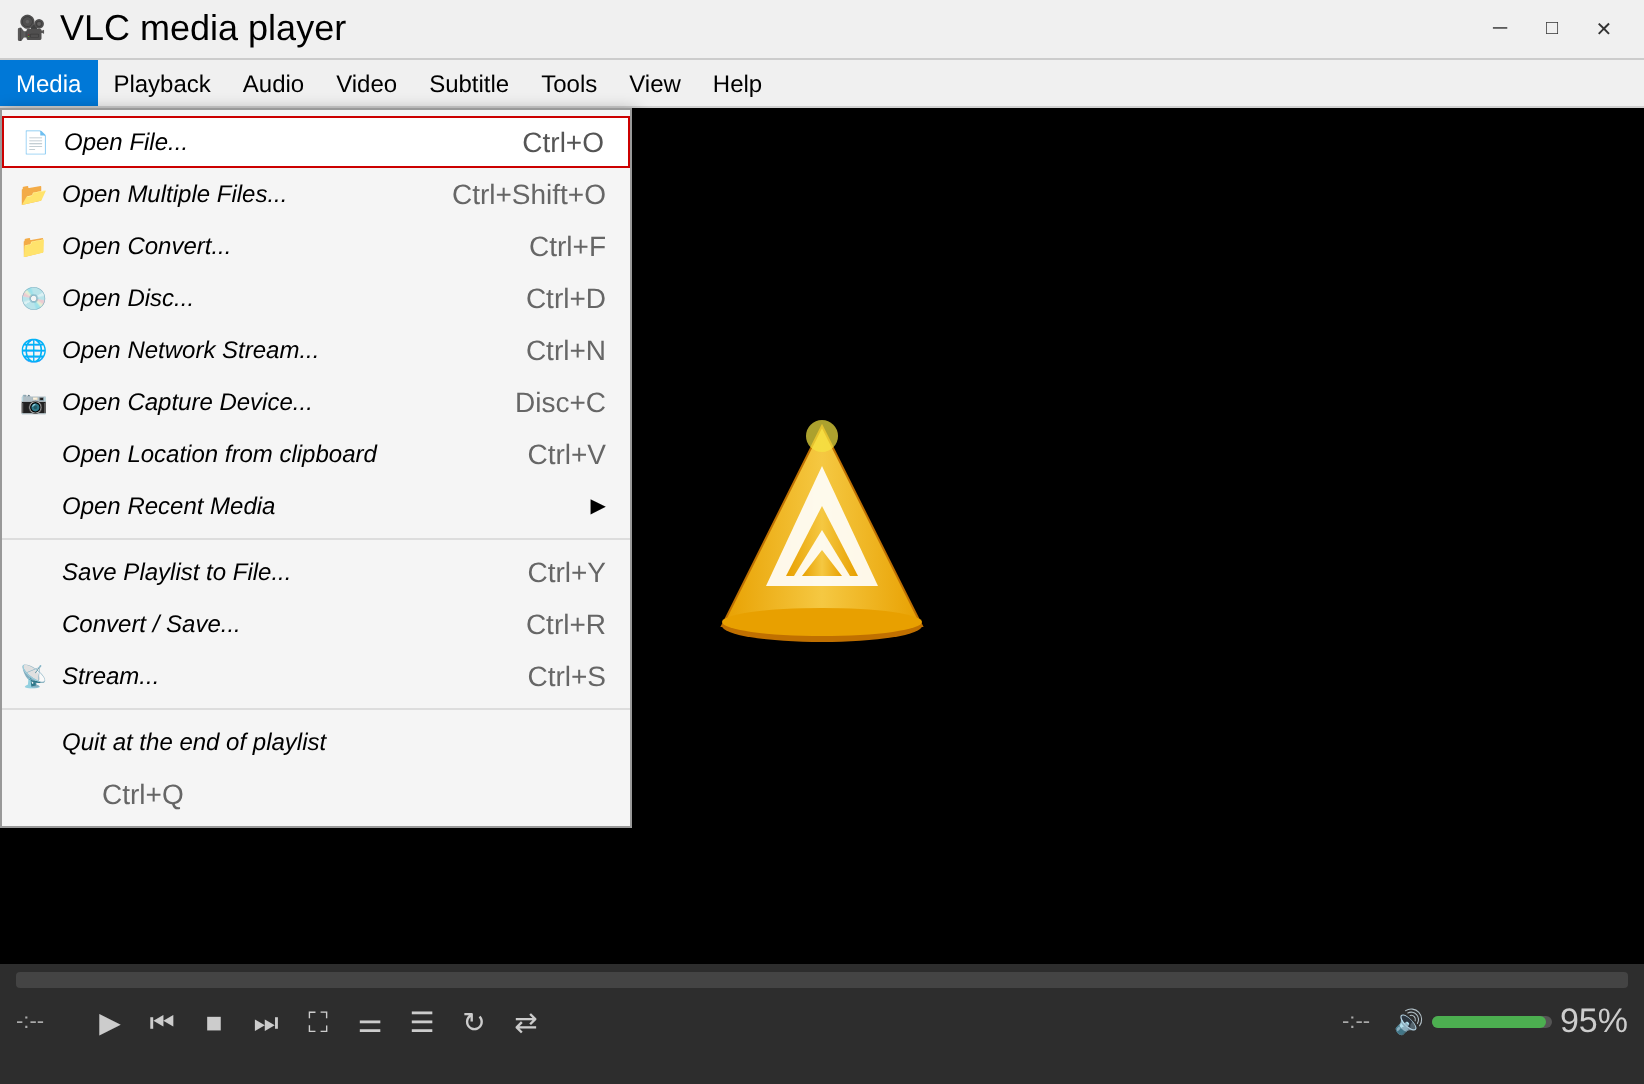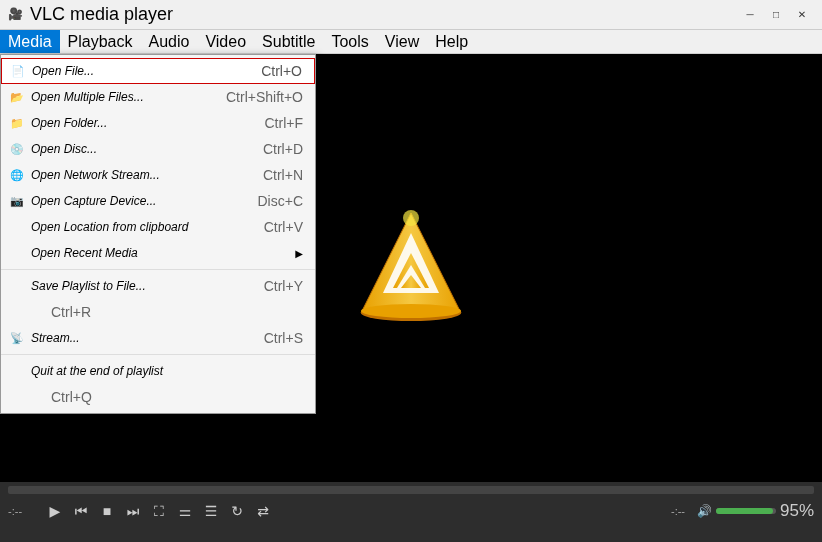--- a/index.html
+++ b/index.html
@@ -54,21 +54,21 @@
     .menu-bar {
       height: 24px;
       background: #f0f0f0;
       display: flex;
       align-items: center;
       border-bottom: 1px solid #d0d0d0;
     }
     .menu-item {
       padding: 2px 8px;
       cursor: pointer;
-      font-size: 16px;
+      font-size: 12px;
       color: #000;
       height: 100%;
       display: flex;
       align-items: center;
     }
     .menu-item.active {
       background: #0078d7;
       color: #fff;
     }
 
@@ -278,21 +278,21 @@
       <span class="item-label">Open File...</span>
       <span class="shortcut">Ctrl+O</span>
     </div>
     <div class="dropdown-item">
       <span class="item-icon">📂</span>
       <span class="item-label">Open Multiple Files...</span>
       <span class="shortcut">Ctrl+Shift+O</span>
     </div>
     <div class="dropdown-item">
       <span class="item-icon">📁</span>
-      <span class="item-label">Open Folder...</span>
+      <span class="item-label">Open Convert...</span>
       <span class="shortcut">Ctrl+F</span>
     </div>
     <div class="dropdown-item">
       <span class="item-icon">💿</span>
       <span class="item-label">Open Disc...</span>
       <span class="shortcut">Ctrl+D</span>
     </div>
     <div class="dropdown-item">
       <span class="item-icon">🌐</span>
       <span class="item-label">Open Network Stream...</span>
@@ -316,20 +316,21 @@
   </div>
 
   <div class="menu-section">
     <div class="dropdown-item">
       <span class="item-icon"></span>
       <span class="item-label">Save Playlist to File...</span>
       <span class="shortcut">Ctrl+Y</span>
     </div>
     <div class="dropdown-item">
       <span class="item-icon"></span>
+      <span class="item-label">Convert / Save...</span>
       <span class="shortcut">Ctrl+R</span>
     </div>
     <div class="dropdown-item">
       <span class="item-icon">📡</span>
       <span class="item-label">Stream...</span>
       <span class="shortcut">Ctrl+S</span>
     </div>
   </div>
 
   <div class="menu-section">

